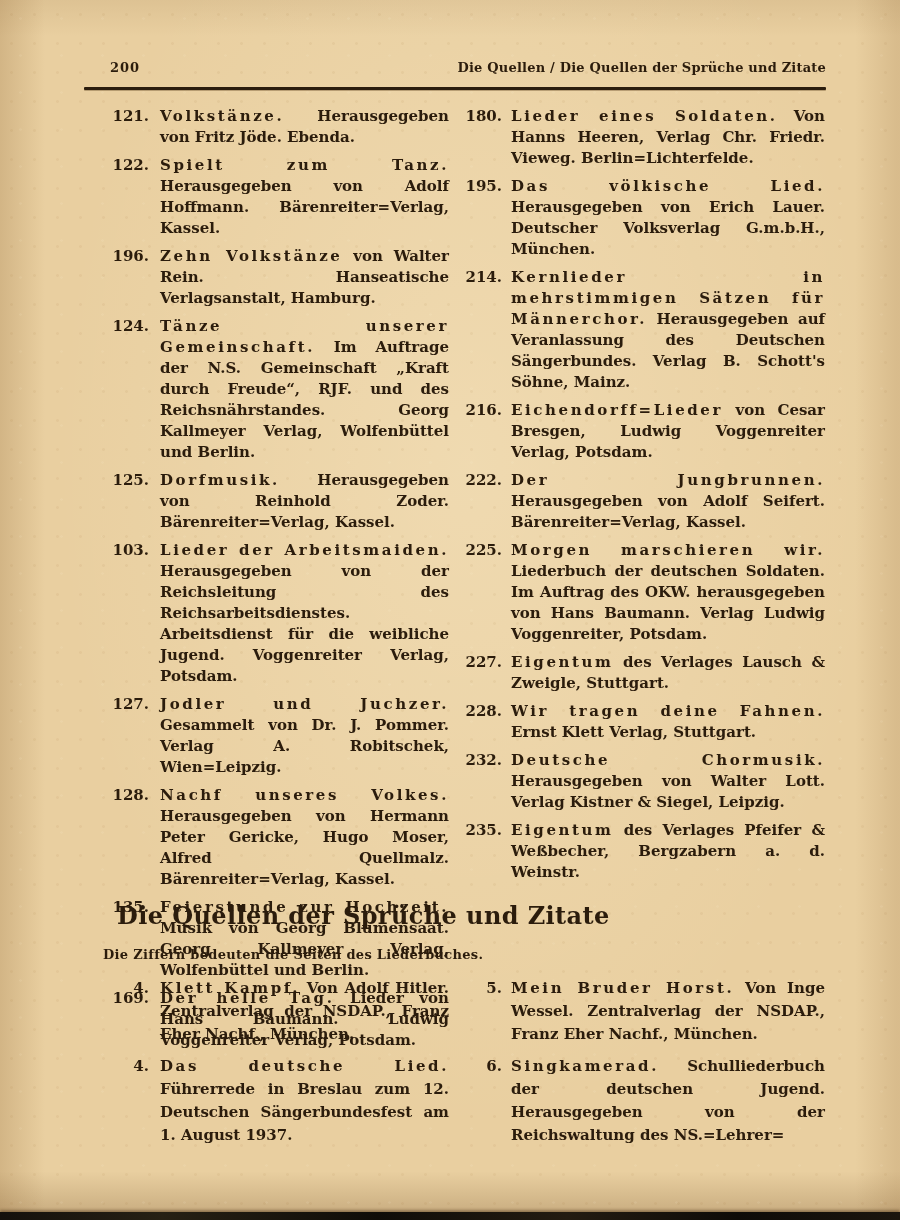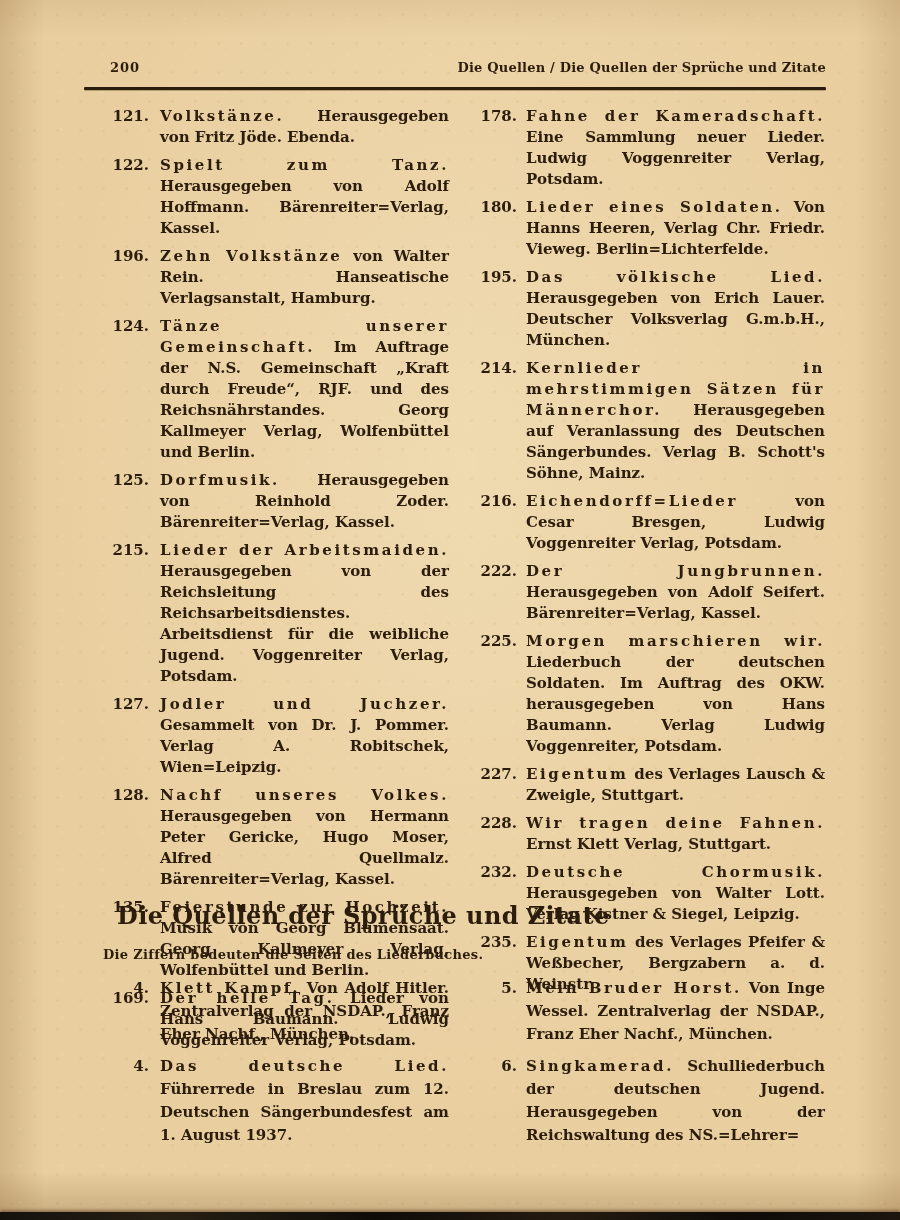--- a/index.html
+++ b/index.html
@@ -17,21 +17,21 @@
     background-size: 23px 29px, 41px 37px, 100% 100%, 100% 100%, 100% 100%, 100% 100%;
     background-repeat: repeat, repeat, no-repeat, no-repeat, no-repeat, no-repeat;
     color:#2b1c0c;
     font-family:"DejaVu Serif","Liberation Serif",serif;
     font-weight:700;
   }
   .runhead{position:absolute;top:60px;left:84px;width:742px;height:26px;font-size:13px;}
   .pagenum{position:absolute;left:26px;top:0;letter-spacing:1px;}
   .runtitle{position:absolute;right:0;top:0;letter-spacing:.2px;}
   .headrule{position:absolute;top:87px;left:84px;width:742px;height:3px;background:#2b1d0e;border-radius:1px;box-shadow:0 1px 0 rgba(90,60,25,.35);}
-  .cols{position:absolute;left:103px;width:722px;display:flex;gap:30px;}
+  .cols{position:absolute;left:103px;width:722px;display:flex;gap:15px;}
   #s1{top:106px;}
   #s2{top:977px;}
   .col{font-size:15px;line-height:21px;}
   .col.left{width:346px;flex:none;}
   .col.right{flex:1;}
   .entry{display:flex;margin-bottom:7px;}
   .num{flex:none;text-align:right;}
   .col.left .num{width:46px;margin-right:11px;}
   .col.right .num{width:38px;margin-right:9px;}
   .ebody{flex:1;text-align:justify;}
@@ -71,45 +71,41 @@
         </div>
         <div class="entry">
           <span class="num">124.</span>
           <span class="ebody"><span class="title">Tänze unserer Gemeinschaft.</span> <span class="rest">Im Auftrage der N.S. Gemeinschaft „Kraft durch Freude“, RJF. und des Reichsnährstandes. Georg Kallmeyer Verlag, Wolfenbüttel und Berlin.</span></span>
         </div>
         <div class="entry">
           <span class="num">125.</span>
           <span class="ebody"><span class="title">Dorfmusik.</span> <span class="rest">Herausgegeben von Reinhold Zoder. Bärenreiter=Verlag, Kassel.</span></span>
         </div>
         <div class="entry">
-          <span class="num">215.</span>
+          <span class="num">103.</span>
           <span class="ebody"><span class="title">Lieder der Arbeitsmaiden.</span> <span class="rest">Herausgegeben von der Reichsleitung des Reichsarbeitsdienstes. Arbeitsdienst für die weibliche Jugend. Voggenreiter Verlag, Potsdam.</span></span>
         </div>
         <div class="entry">
           <span class="num">127.</span>
           <span class="ebody"><span class="title">Jodler und Juchzer.</span> <span class="rest">Gesammelt von Dr. J. Pommer. Verlag A. Robitschek, Wien=Leipzig.</span></span>
         </div>
         <div class="entry">
           <span class="num">128.</span>
           <span class="ebody"><span class="title">Nachf unseres Volkes.</span> <span class="rest">Herausgegeben von Hermann Peter Gericke, Hugo Moser, Alfred Quellmalz. Bärenreiter=Verlag, Kassel.</span></span>
         </div>
         <div class="entry">
           <span class="num">135.</span>
           <span class="ebody"><span class="title">Feierstunde zur Hochzeit.</span> <span class="rest">Musik von Georg Blumensaat. Georg Kallmeyer Verlag, Wolfenbüttel und Berlin.</span></span>
         </div>
         <div class="entry">
           <span class="num">169.</span>
           <span class="ebody"><span class="title">Der helle Tag.</span> <span class="rest">Lieder von Hans Baumann. Ludwig Voggenreiter Verlag, Potsdam.</span></span>
         </div>
       </div>
     <div class="col right" id="s1-right">
-        <div class="entry">
-          <span class="num">178.</span>
-          <span class="ebody"><span class="title">Fahne der Kameradschaft.</span> <span class="rest">Eine Sammlung neuer Lieder. Ludwig Voggenreiter Verlag, Potsdam.</span></span>
-        </div>
         <div class="entry">
           <span class="num">180.</span>
           <span class="ebody"><span class="title">Lieder eines Soldaten.</span> <span class="rest">Von Hanns Heeren, Verlag Chr. Friedr. Vieweg. Berlin=Lichterfelde.</span></span>
         </div>
         <div class="entry">
           <span class="num">195.</span>
           <span class="ebody"><span class="title">Das völkische Lied.</span> <span class="rest">Herausgegeben von Erich Lauer. Deutscher Volksverlag G.m.b.H., München.</span></span>
         </div>
         <div class="entry">
           <span class="num">214.</span>

